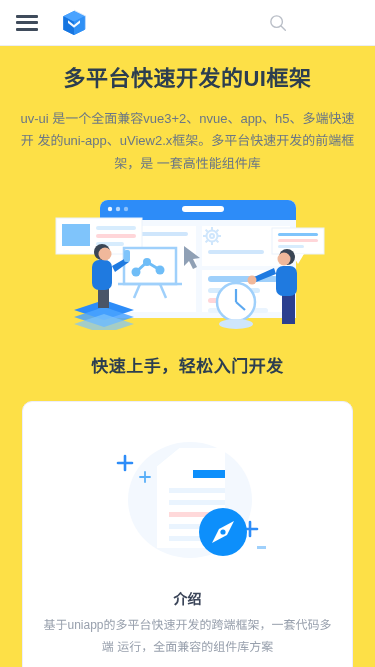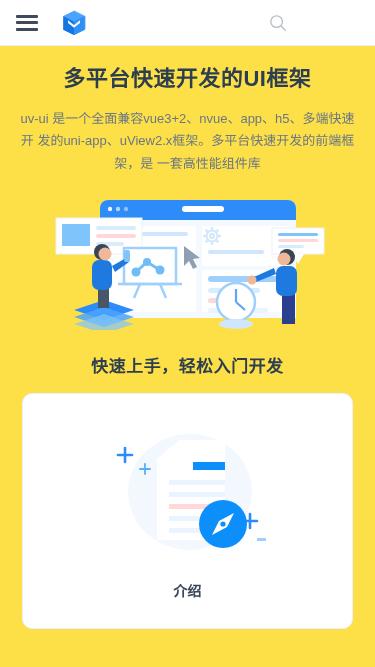--- a/index.html
+++ b/index.html
@@ -89,21 +89,21 @@
     width: 280px;
     height: 140px;
   }
 
   
   .section-title {
     text-align: center;
     font-size: 17px;
     font-weight: bold;
     color: #2c3e50;
-    margin: 22px 0 16px;
+    margin: 22px 0 24px;
     letter-spacing: 0.5px;
   }
 
   .card {
     margin: 0 22px;
     border: 1px solid #ededfb;
     border-radius: 10px;
     background: #ffffff;
     padding: 26px 18px 22px;
     text-align: center;
@@ -274,15 +274,19 @@
       <rect x="74" y="96" width="56" height="5" fill="#eaf4fe"></rect>
       <rect x="74" y="108" width="40" height="5" fill="#eaf4fe"></rect>
 
       <circle cx="128" cy="104" r="24" fill="#0d8ffb"></circle>
       <path d="M139 93 L124 101 L117 115 L132 107 Z" fill="#ffffff"></path>
       <circle cx="128" cy="104" r="2.6" fill="#0d8ffb"></circle>
       <rect x="162" y="118" width="9" height="3" fill="#9fd0fb"></rect>
     </svg>
 
     <div class="card-title">介绍</div>
+    <p class="card-desc">
+      <span>基于uniapp的多平台快速开发的跨端框架，一套代码多端</span>
+      <span>运行，全面兼容的组件库方案</span>
+    </p>
   </div>
 
 </div>
 
 </body></html>

